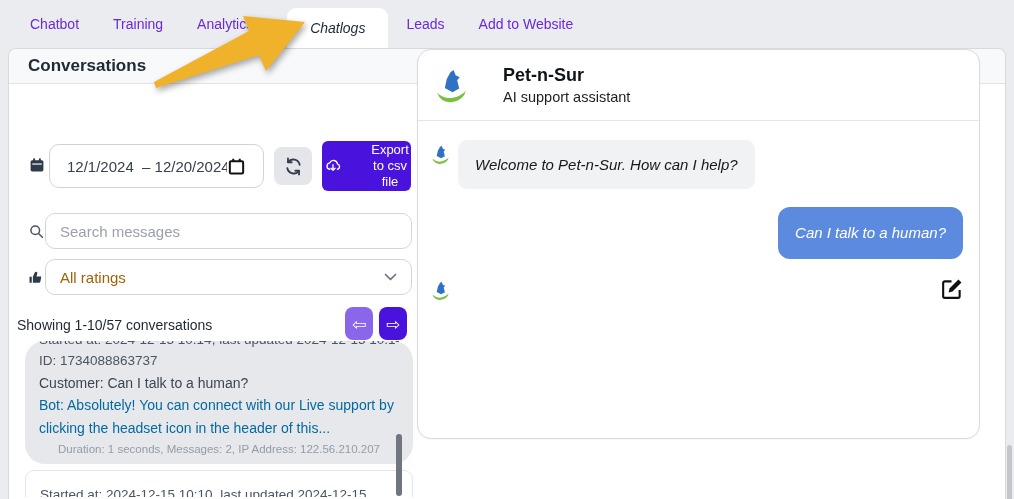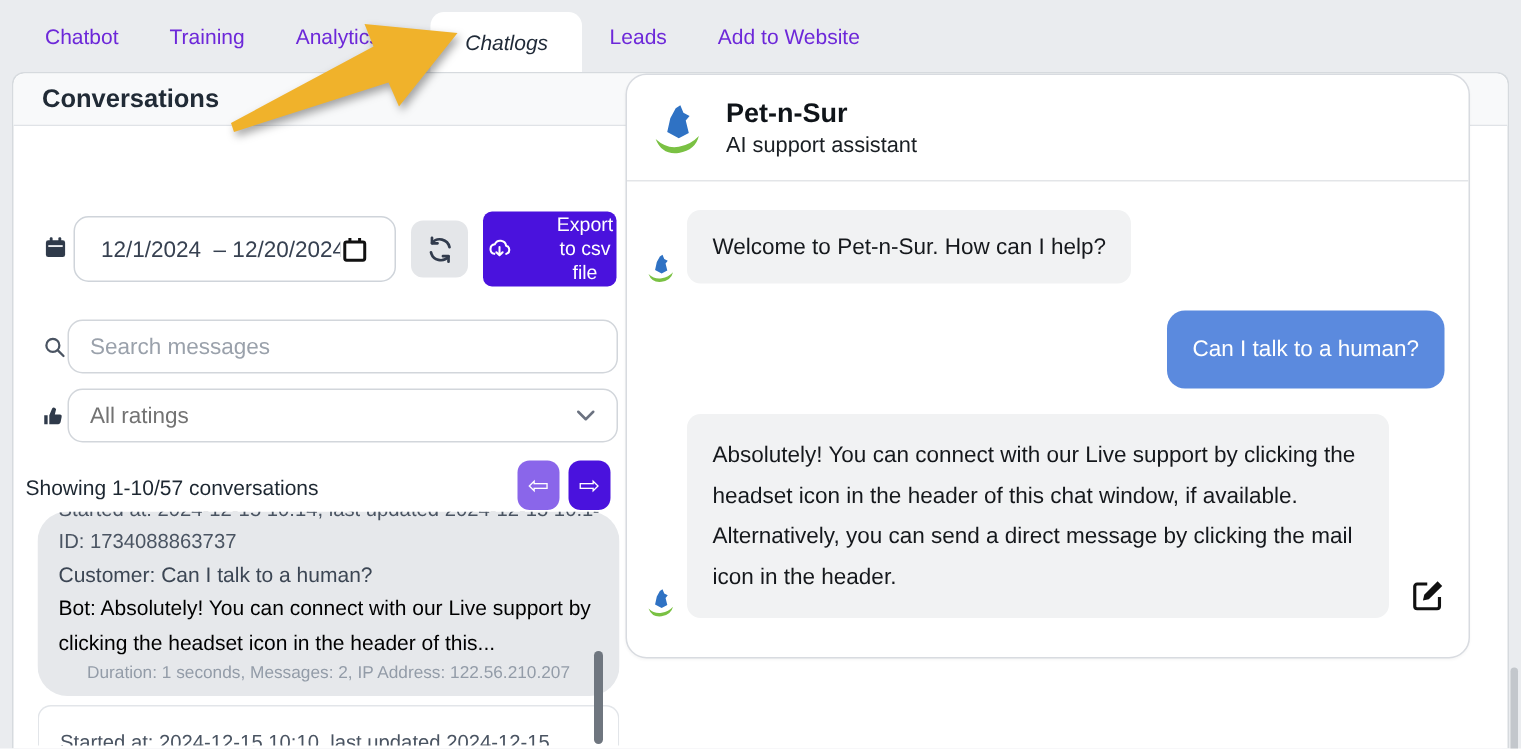--- a/index.html
+++ b/index.html
@@ -25,49 +25,49 @@
   .refresh-btn { position:absolute; left:265px; top:98px; width:38px; height:38px; background:#e4e6e9; border:none; border-radius:8px; display:flex; align-items:center; justify-content:center; cursor:pointer; }
   .export-btn { position:absolute; left:313px; top:92px; width:89px; height:50px; background:#4a12dd; border:none; border-radius:6px; color:#fff; font-size:13px; font-family:"Liberation Sans",sans-serif; display:flex; align-items:center; justify-content:center; gap:5px; cursor:pointer; padding:0 8px; }
   .export-label { line-height:16px; text-align:center;margin-left:24px; }
 
   .search-ico { position:absolute; left:20px; top:175px; }
   .search-input { position:absolute; left:36px; top:164px; width:367px; height:36px; border:1px solid #d2d6db; border-radius:10px; padding:0 14px; font-size:15px; color:#374151; font-family:"Liberation Sans",sans-serif; outline:none; }
   .search-input::placeholder { color:#9aa1ab; }
 
   .thumb-ico { position:absolute; left:19px; top:221px; }
   .ratings-select { position:absolute; left:36px; top:210px; width:367px; height:36px; border:1px solid #d2d6db; border-radius:10px; background:#fff; display:flex; align-items:center; padding:0 14px; cursor:pointer; }
-  .ratings-value { font-size:15px; color:#737373; }
+  .ratings-value { font-size:15px; color:#a16207; }
   .ratings-chevron { margin-left:auto; }
 
   .showing-text { position:absolute; left:8px; top:268px; font-size:14px; color:#1d2731; }
   .pg-btn { position:absolute; width:28px; height:33px; border:none; border-radius:8px; color:#fff; display:flex; align-items:center; justify-content:center; cursor:pointer; font-family:"DejaVu Sans",sans-serif; font-size:17px; padding:0; }
   .pg-prev { left:336px; top:258px; background:#8a66ea; }
   .pg-next { left:370px; top:258px; background:#4a12dd; }
 
   
   .conv-list { position:absolute; left:16px; top:292px; width:388px; height:156px; overflow:hidden; }
   .conv-card-sel { background:#e6e8eb; border-radius:20px; padding:0 14px 6px 14px; cursor:pointer; }
   .clip-line { height:9px; overflow:hidden; }
   .clip-line span { display:block; margin-top:-11px; font-size:13.5px; color:#4a5462; line-height:20px; white-space:nowrap; }
   .conv-id { font-size:13.5px; color:#4a5462; line-height:22px; }
   .conv-cust { font-size:14px; color:#3c4654; line-height:22px; }
-  .conv-bot { font-size:14px; color:#000000; line-height:22.5px; }
+  .conv-bot { font-size:14px; color:#0369a1; line-height:22.5px; }
   .conv-meta { font-size:11.5px; color:#939ca8; line-height:17px; text-align:center; margin-top:2px; }
   .conv-card2 { margin-top:6px; background:#fff; border:1px solid #e2e5e9; border-bottom:none; border-radius:9px 9px 0 0; padding:13px 14px 0 14px; cursor:pointer; }
   .conv-started { font-size:13.5px; color:#4a5462; line-height:21px; }
   .list-scrollbar { position:absolute; left:387px; top:385px; width:6px; height:62px; background:#6f767f; border-radius:3px; cursor:pointer; }
 
   
   .chat-panel { position:absolute; left:417px; top:49px; width:563px; height:390px; background:#fff; border:1px solid #d8dbe0; border-radius:14px; box-shadow:0 1px 2px rgba(0,0,0,0.04); }
-  .chat-header { height:71px; border-bottom:1px solid #e3e5e8; display:flex; align-items:center; padding:0 15px; }
+  .chat-header { height:71px; border-bottom:1px solid #e3e5e8; display:flex; align-items:center; padding:0 15px;gap:19px; }
   .chat-titles { margin-left:14px; }
   .chat-title { font-size:18px; font-weight:bold; color:#0f1419; line-height:24px; }
   .chat-subtitle { font-size:14.5px; color:#1a1f24; line-height:20px; }
   .chat-body { padding:19px 16px 0 12px; position:relative; }
-  .msg-row { display:flex; align-items:flex-end; }
+  .msg-row { display:flex; align-items:flex-start;font-style:italic; }
   .bot-avatar { flex:0 0 auto; margin-top:4px; }
   .bubble-bot { margin-left:7px; background:#f1f2f3; border-radius:9px; padding:14px 17px; font-size:15px; color:#15181c; line-height:21px; }
   .row-user { justify-content:flex-end; margin-top:18px; }
   .bubble-user { background:#5b8ade; border-radius:12px; padding:16px 17px; font-size:15px; color:#ffffff; line-height:20px; }
   .row-bot2 { margin-top:17px; }
   .bubble-bot2 { max-width:468px; line-height:27px; }
   .edit-btn { margin-left:auto; margin-top:2px; background:none; border:none; cursor:pointer; padding:0; }
 
   
   .arrow-overlay { position:absolute; left:0; top:0; width:1014px; height:499px; pointer-events:none; z-index:50; }
@@ -209,21 +209,20 @@
       <div class="bubble-user">Can I talk to a human?</div>
     </div>
 
     <div class="msg-row row-bot2">
       <span class="ico bot-avatar">
         <svg width="21" height="21" viewBox="0 0 36 36">
             <path d="M4 25 q7 6.5 15 5 q8 -1.5 13 -7 q-2 9 -13 11 q-11 1.5 -15 -9 z" fill="#7ac143"></path>
             <path d="M17 5 l3 -2 2 5 4 2 -2.5 3 2 8 -6.5 3.5 -7.5 -4 2 -9 z" fill="#2f72c4"></path>
           </svg>
       </span>
-      <div class="bubble-bot bubble-bot2">Absolutely! You can connect with our Live support by clicking the headset icon in the header of this chat window, if available. Alternatively, you can send a direct message by clicking the mail icon in the header.</div>
       <button class="edit-btn">
         <span class="ico">
           <svg width="23" height="23" viewBox="0 0 24 24" fill="none">
               <path d="M20.5 12.5 v6.5 a1.7 1.7 0 0 1 -1.7 1.7 H5 A1.7 1.7 0 0 1 3.3 19 V5.2 A1.7 1.7 0 0 1 5 3.5 h7" stroke="#111" stroke-width="2.2"></path>
               <path d="M19.2 1.6 l3.2 3.2 -9.3 9.3 -4.1 .9 .9 -4.1 z" fill="#111"></path>
             </svg>
         </span>
       </button>
     </div>
   </div>

